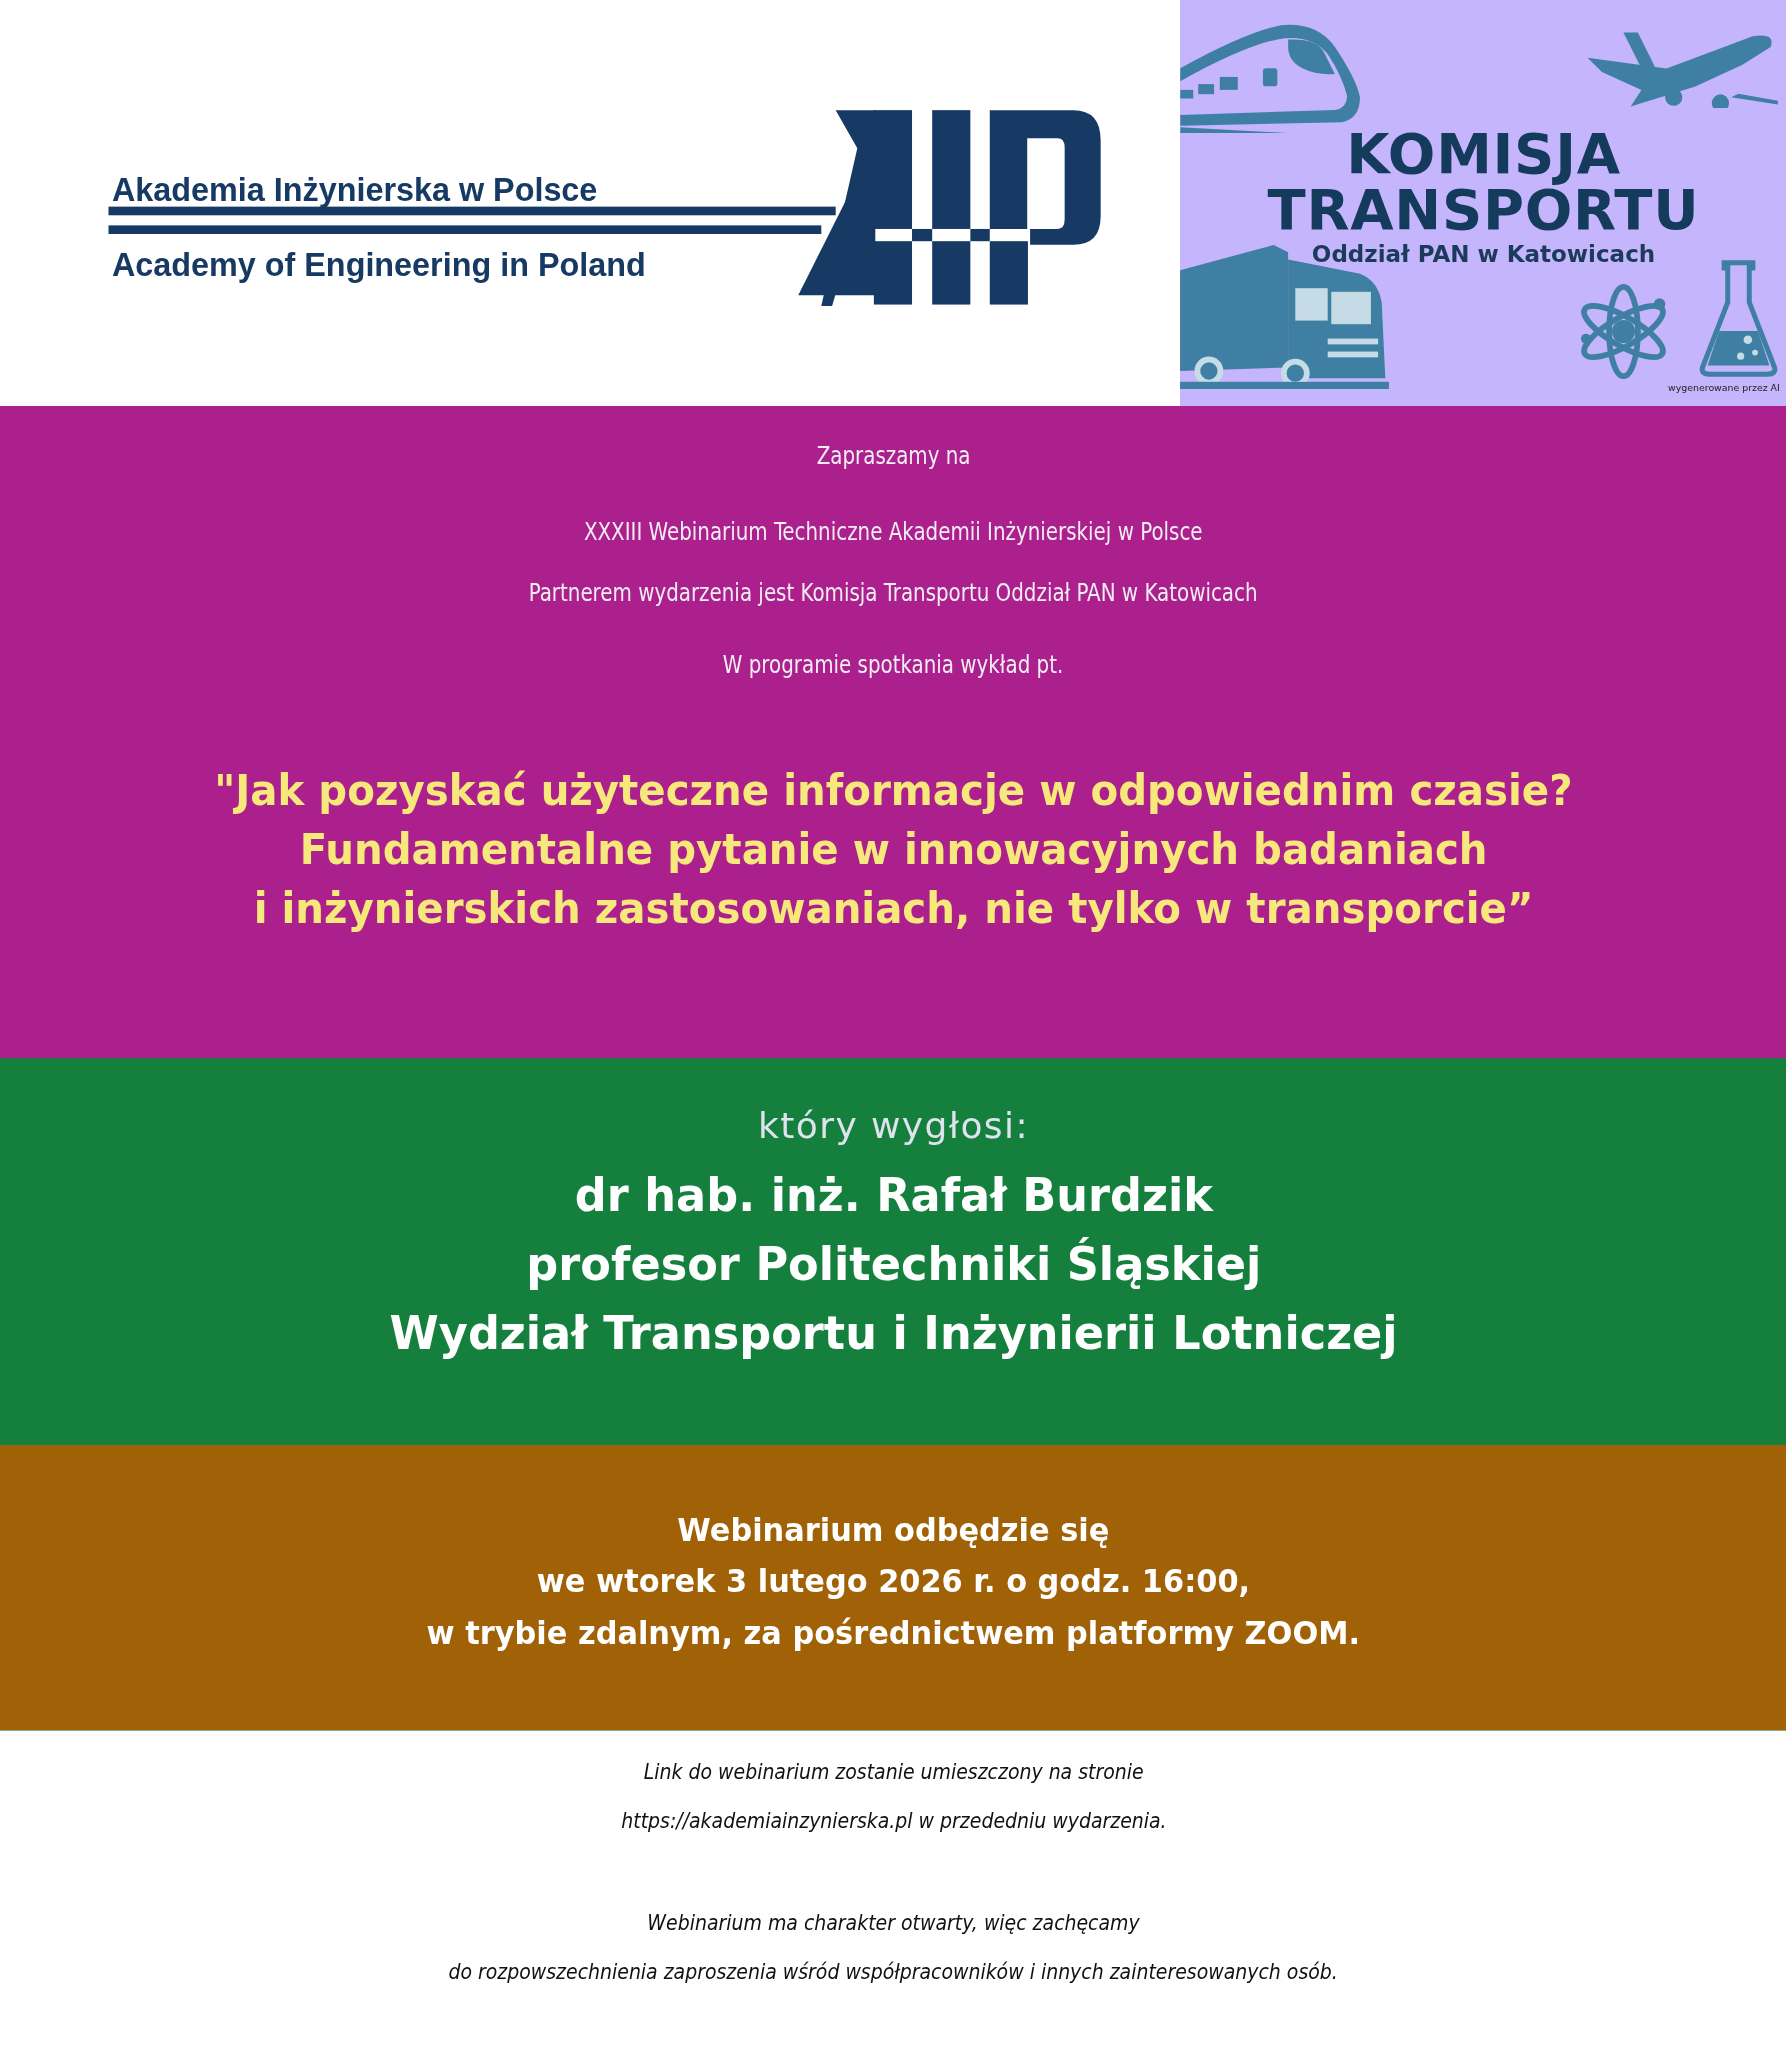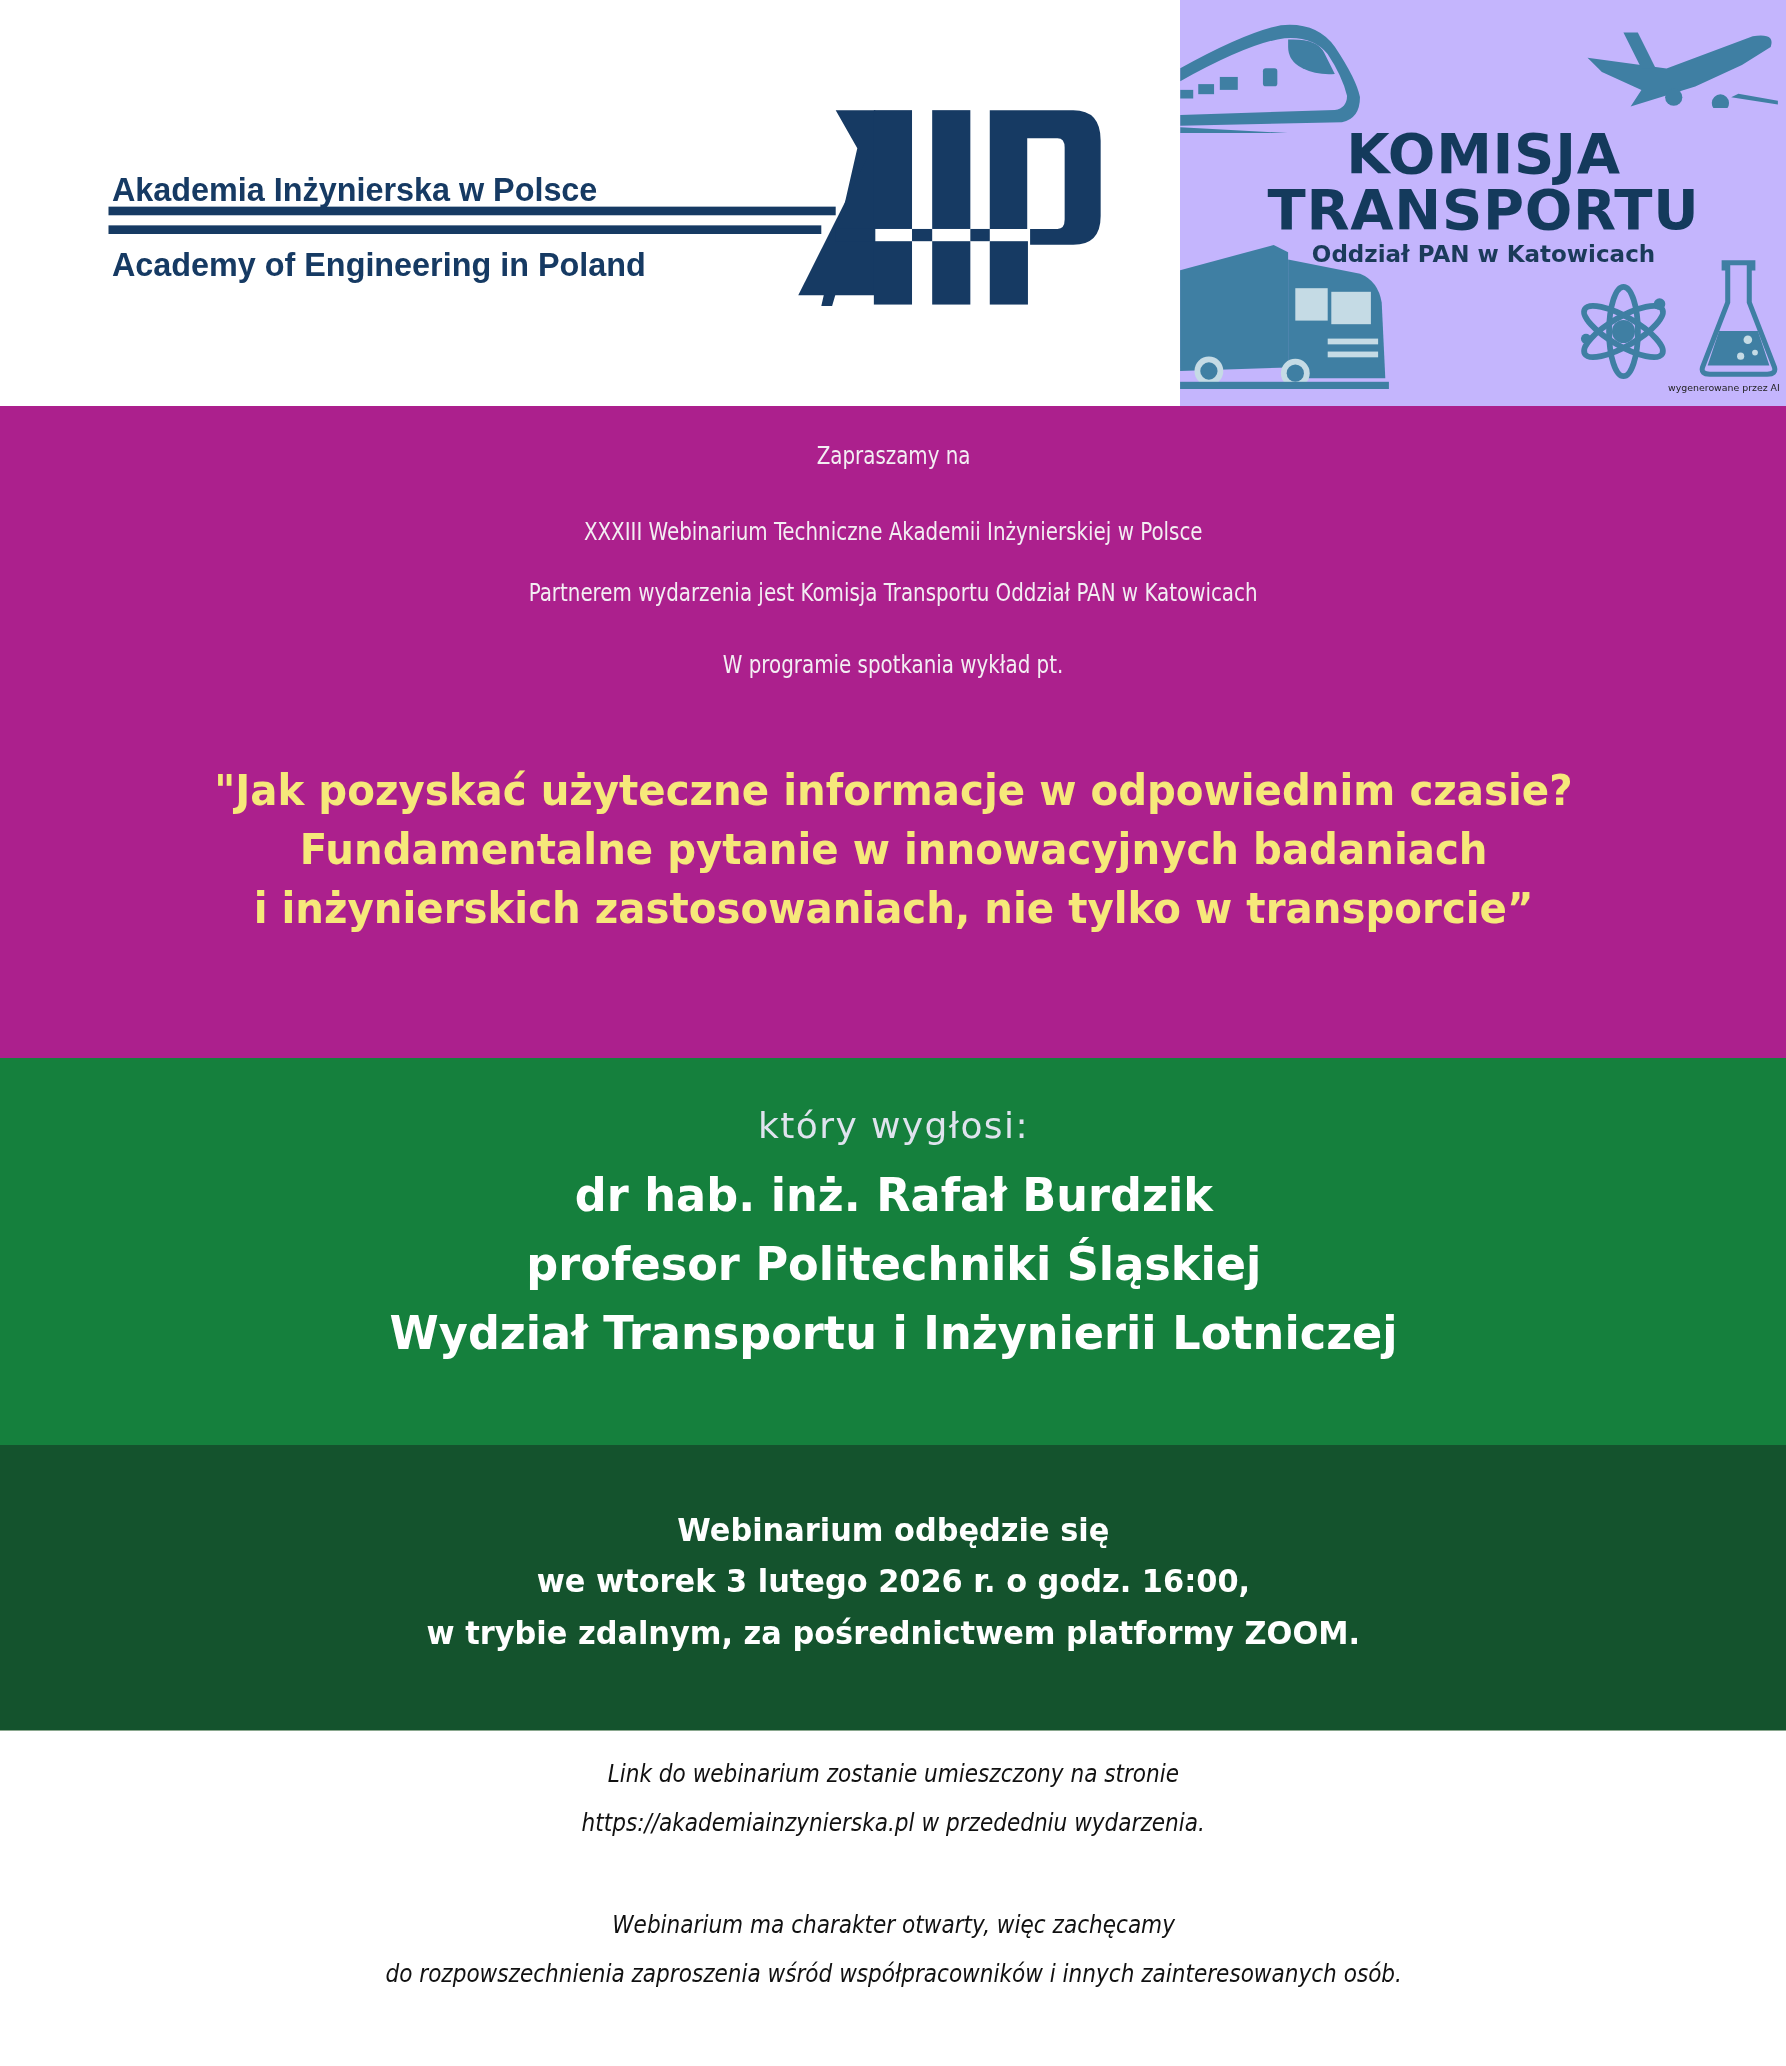--- a/index.html
+++ b/index.html
@@ -32,21 +32,21 @@
   #kt-title-1 { top: 121px; font-size: 56px; letter-spacing: 0.7px; }
   #kt-title-2 { top: 177px; font-size: 56px; letter-spacing: 0.7px; }
   #kt-sub { top: 241px; font-size: 23px; font-weight: bold; color: #1b3b5a; }
   #kt-ai { position: absolute; right: 7.2px; top: 382px; font-size: 9.4px; color: #222; }
   .kt-icon { position: absolute; }
 
   
   .band { position: absolute; left: 0; width: 1787px; }
   #band-purple { top: 406px; height: 652px; background: #ac208d; }
   #band-blue { top: 1058px; height: 388px; background: #15803d; }
-  #band-green { top: 1445px; height: 285px; background: #14532d; }
+  #band-green { top: 1445px; height: 285px; background: #a16207; }
   #band-white { top: 1730px; height: 336px; background: #ffffff; border-top: 1.4px solid #8aa88f; }
 
   .line {
     position: absolute; left: 0; width: 100%; text-align: center; white-space: nowrap;
   }
   .inv {
     color: #f3eef3; font-family: "DejaVu Sans", sans-serif; font-size: 24px;
     font-stretch: condensed;
   }
   .inv span { display: inline-block; transform: scaleX(0.92); }
@@ -69,21 +69,21 @@
   #speaker-1 { top: 110px; }
   #speaker-2 { top: 179px; }
   #speaker-3 { top: 248px; }
 
   .when { color: #ffffff; font-family: "DejaVu Sans", sans-serif; font-weight: bold; font-size: 32px; }
   .when span { display: inline-block; transform: scaleX(0.95); }
   #when-1 { top: 66px; }
   #when-2 { top: 117px; }
   #when-3 { top: 169px; }
 
-  .note { color: #111; font-family: "DejaVu Sans", sans-serif; font-style: italic; font-size: 24px; }
+  .note { color: #111; font-family: "DejaVu Sans", sans-serif; font-style: italic; font-size: 21px; }
   .note span { display: inline-block; transform: scaleX(0.9); }
   #note-1 { top: 29px; }
   #note-2 { top: 78px; }
   #note-3 { top: 180px; }
   #note-4 { top: 229px; }
 </style>
 </head>
 <body>
 
 <div id="header" class="abs">

